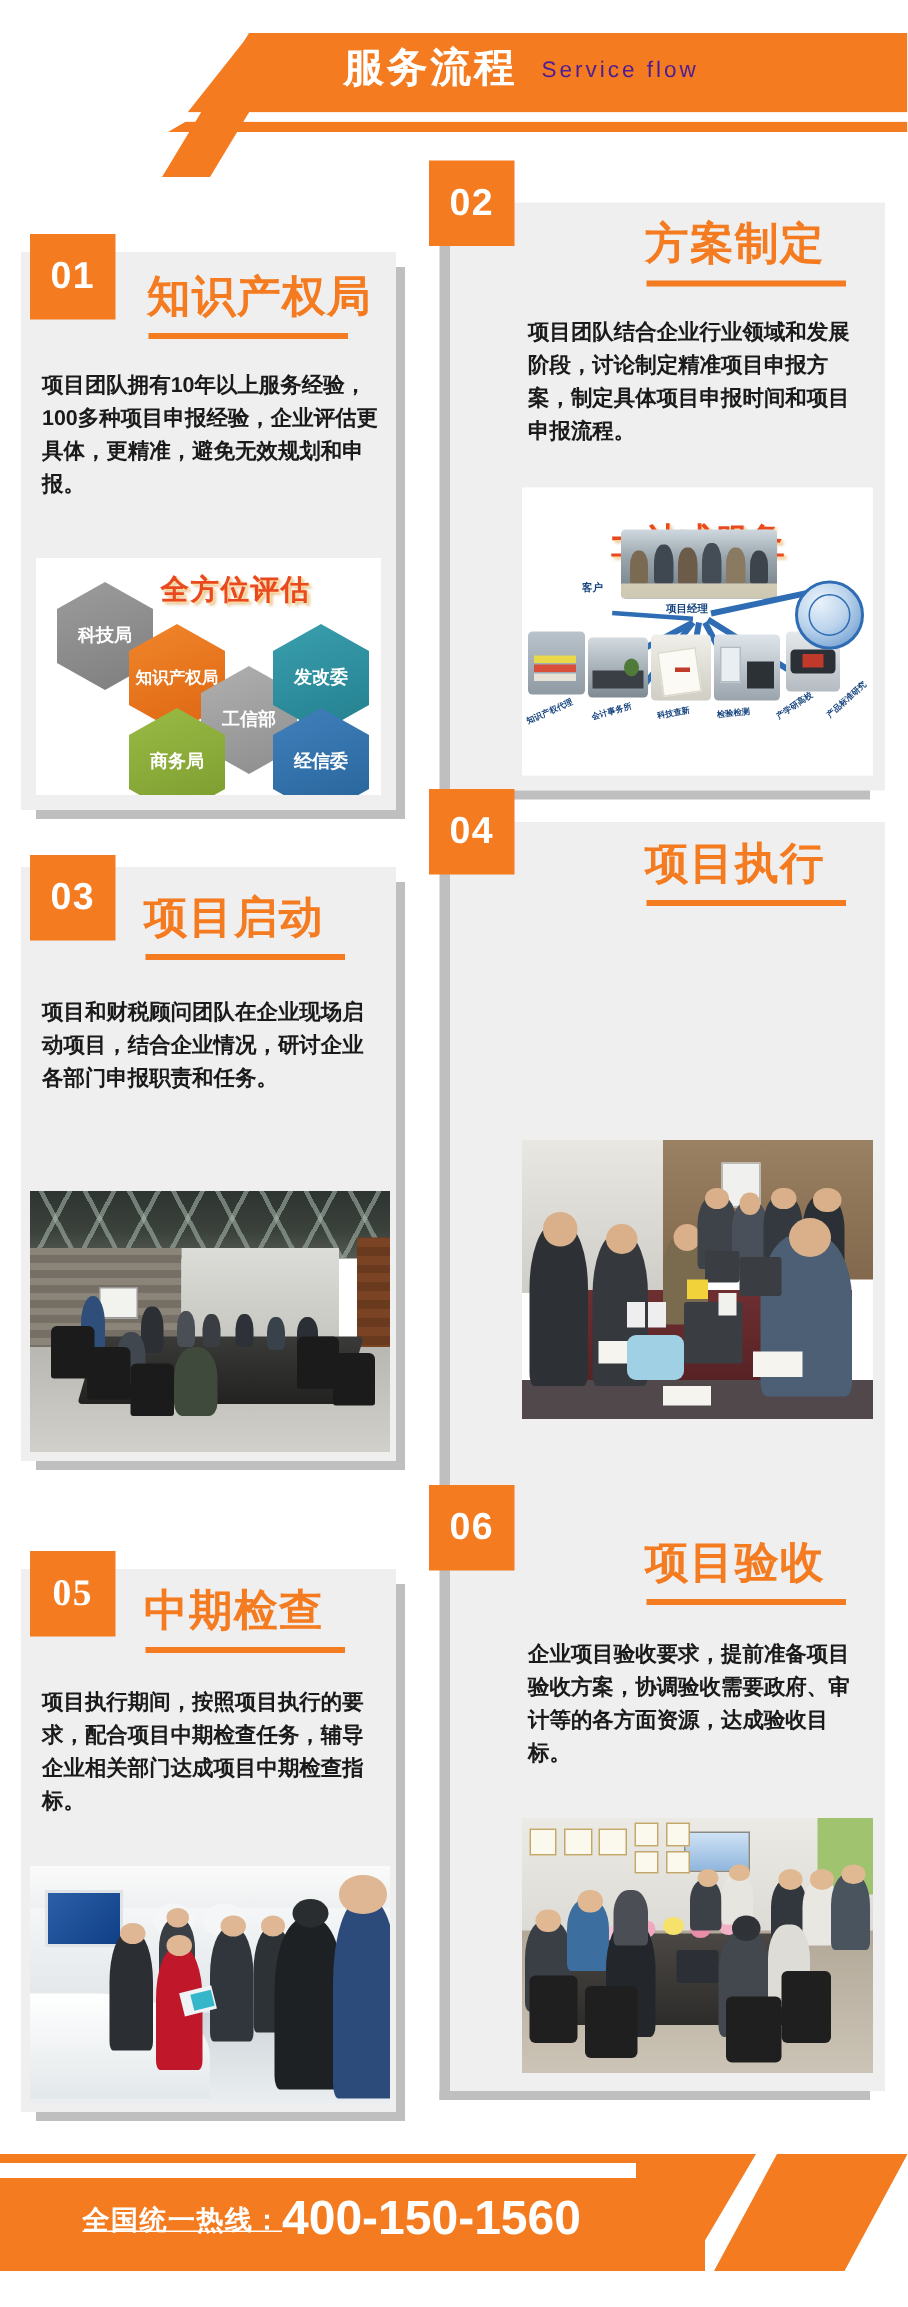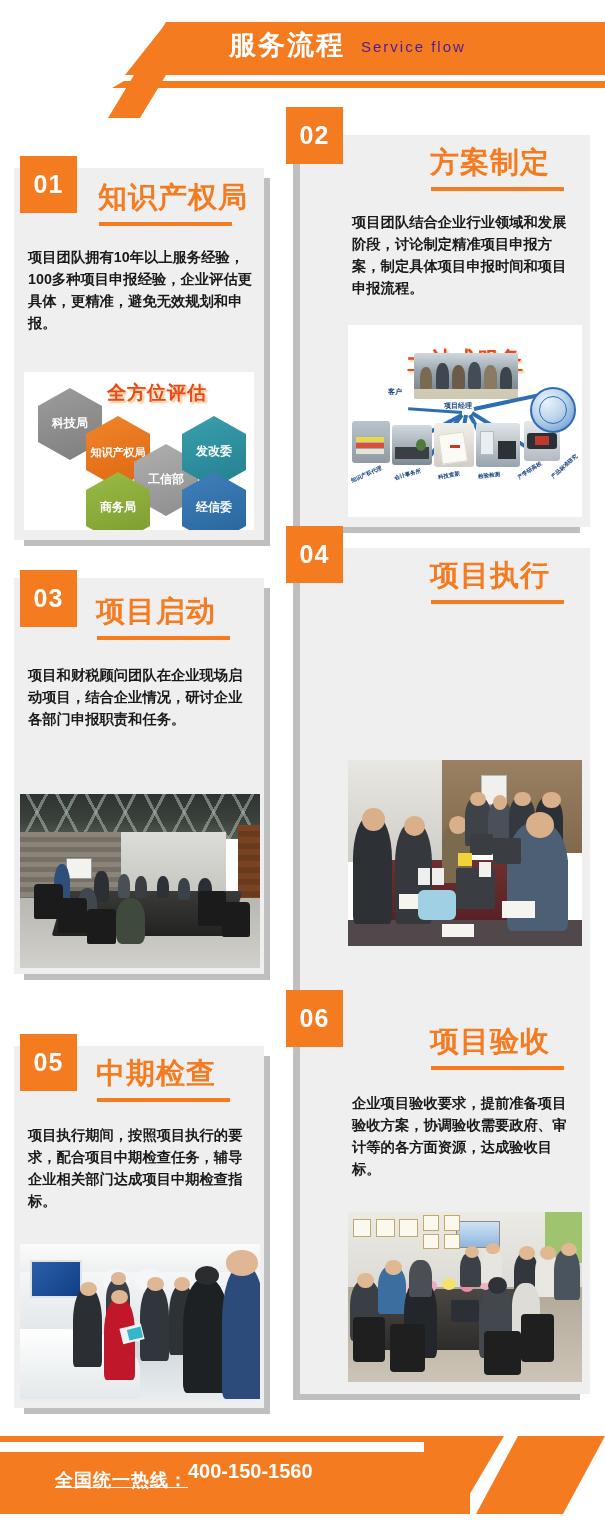--- a/index.html
+++ b/index.html
@@ -336,21 +336,21 @@
     font-size: 18px;
     font-weight: bold;
     color: #ffffff;
     letter-spacing: 1px;
     white-space: nowrap;
     text-decoration: underline;
   }
   .footer-phone {
     position: absolute;
     left: 188px; top: 40px;
-    font-size: 20px;
+    font-size: 32px;
     font-weight: bold;
     color: #ffffff;
     letter-spacing: 0px;
     white-space: nowrap;
   }
 </style>
 </head>
 <body>
 
 <div class="header">
@@ -562,21 +562,21 @@
       <div style="position:absolute;left:36%;top:58%;width:5%;height:9%;background:#eee;"></div>
       <div style="position:absolute;left:56%;top:55%;width:5%;height:8%;background:#f1f1ee;"></div>
       <div style="position:absolute;left:47%;top:50%;width:6%;height:7%;background:#f2d23a;"></div>
     </div>
   </div>
 </div>
 
 <div class="card" style="left:14px; top:1046px; width:250px; height:362px;">
   <div class="card-shadow-right"></div>
   <div class="card-shadow-bottom"></div>
-  <div class="badge" style="left:6px; top:-12px;">05</div>
+  <div class="badge" style="left:6px; top:-12px;font-family:Liberation Serif, serif;">05</div>
   <div class="card-title" style="left:82px; top:8px;">中期检查</div>
   <div class="card-title-rule" style="left:83px; top:52px; width:133px;"></div>
   <div class="card-body" style="left:14px; top:78px; width:224px;">项目执行期间，按照项目执行的要求，配合项目中期检查任务，辅导企业相关部门达成项目中期检查指标。</div>
 
   <div class="media" style="left:6px; top:198px; width:240px; height:158px;">
     <div class="scene">
       <div class="s5-ceiling"></div>
       <div class="s5-wall"></div>
       <div class="s5-floor"></div>
       <div class="s5-mon"></div>

